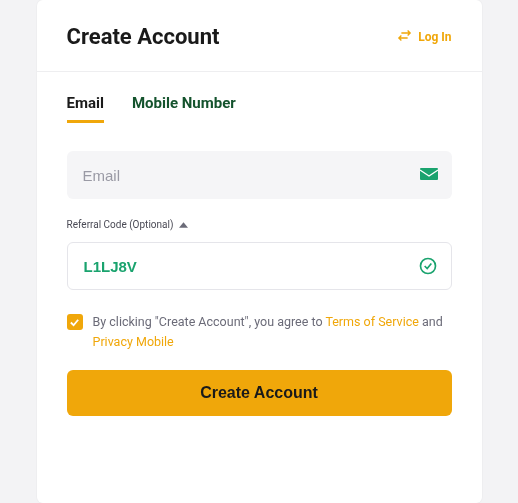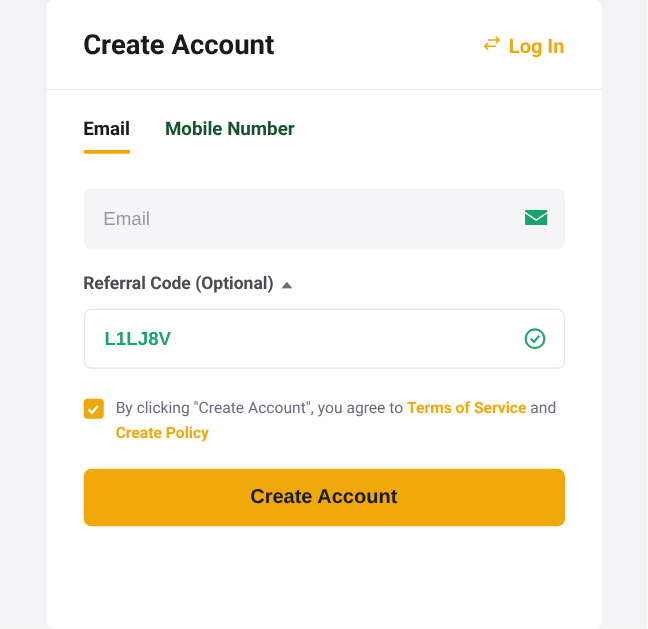--- a/index.html
+++ b/index.html
@@ -26,21 +26,21 @@
       border-bottom: 1px solid #eeeef0;
     }
     .title {
       font-size: 22px;
       font-weight: 700;
       color: #1a1a1a;
     }
     .login-link {
       color: #f0a70a;
       font-weight: 700;
-      font-size: 16px;
+      font-size: 12px;
       display: flex;
       align-items: center;
       gap: 6px;
       cursor: pointer;
     }
     .body {
       padding: 22px 30px 0 30px;
     }
     .tabs {
       display: flex;
@@ -75,28 +75,27 @@
     .input::placeholder { color: #9a9aa5; }
     .field-icon {
       position: absolute;
       right: 14px;
       top: 50%;
       transform: translateY(-50%);
       display: flex;
       align-items: center;
     }
     .referral-label {
-      font-size: 14px;
+      font-size: 10px;
       color: #4a4a55;
       margin: 20px 0 12px 0;
       display: flex;
       align-items: center;
       gap: 6px;
       cursor: pointer;
-      font-weight: bold;
     }
     .referral-field {
       position: relative;
       margin-bottom: 22px;
     }
     .referral-input {
       width: 100%;
       height: 48px;
       background: #fff;
       border: 1px solid #e5e5ea;
@@ -121,21 +120,21 @@
       background: #f0a70a;
       border-radius: 3px;
       display: flex;
       align-items: center;
       justify-content: center;
       margin-top: 2px;
       cursor: pointer;
     }
     .terms-link {
       color: #f0a70a;
-      font-weight: 700;
+      font-weight: 400;
       cursor: pointer;
     }
     .create-btn {
       width: 100%;
       height: 46px;
       background: #f0a70a;
       border: none;
       border-radius: 6px;
       font-size: 16px;
       font-weight: 700;
@@ -197,21 +196,21 @@
       </span>
     </div>
 
     <div class="terms-row">
       <div class="checkbox">
         <svg width="11" height="11" viewBox="0 0 12 12">
             <path d="M2 6 L5 9 L10 3" stroke="#fff" stroke-width="2" fill="none"></path>
           </svg>
       </div>
       <div>
-        <span>By clicking "Create Account", you agree to </span><span class="terms-link">Terms of Service</span><span> and </span><span class="terms-link">Create Policy</span>
+        <span>By clicking "Create Account", you agree to </span><span class="terms-link">Terms of Service</span><span> and </span><span class="terms-link">Privacy Mobile</span>
       </div>
     </div>
 
     <button class="create-btn">Create Account</button>
 
     
   </div>
 </div>
 
 </body></html>

